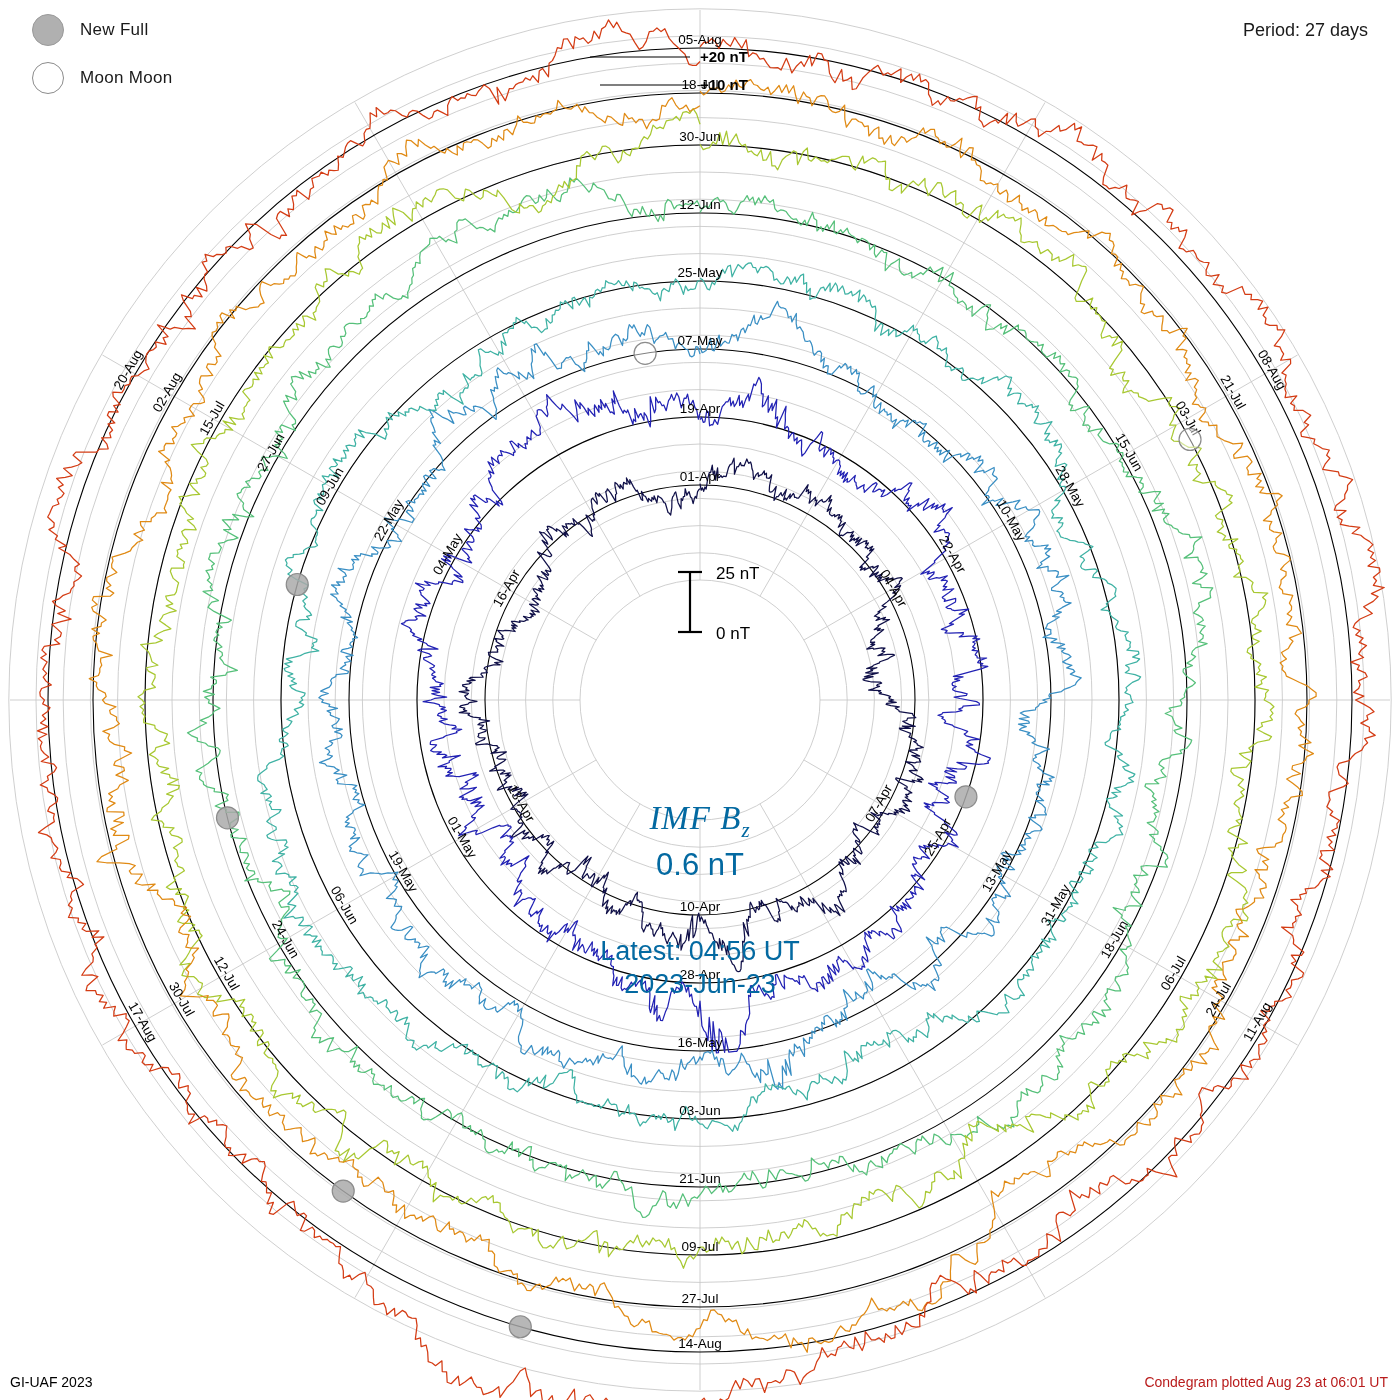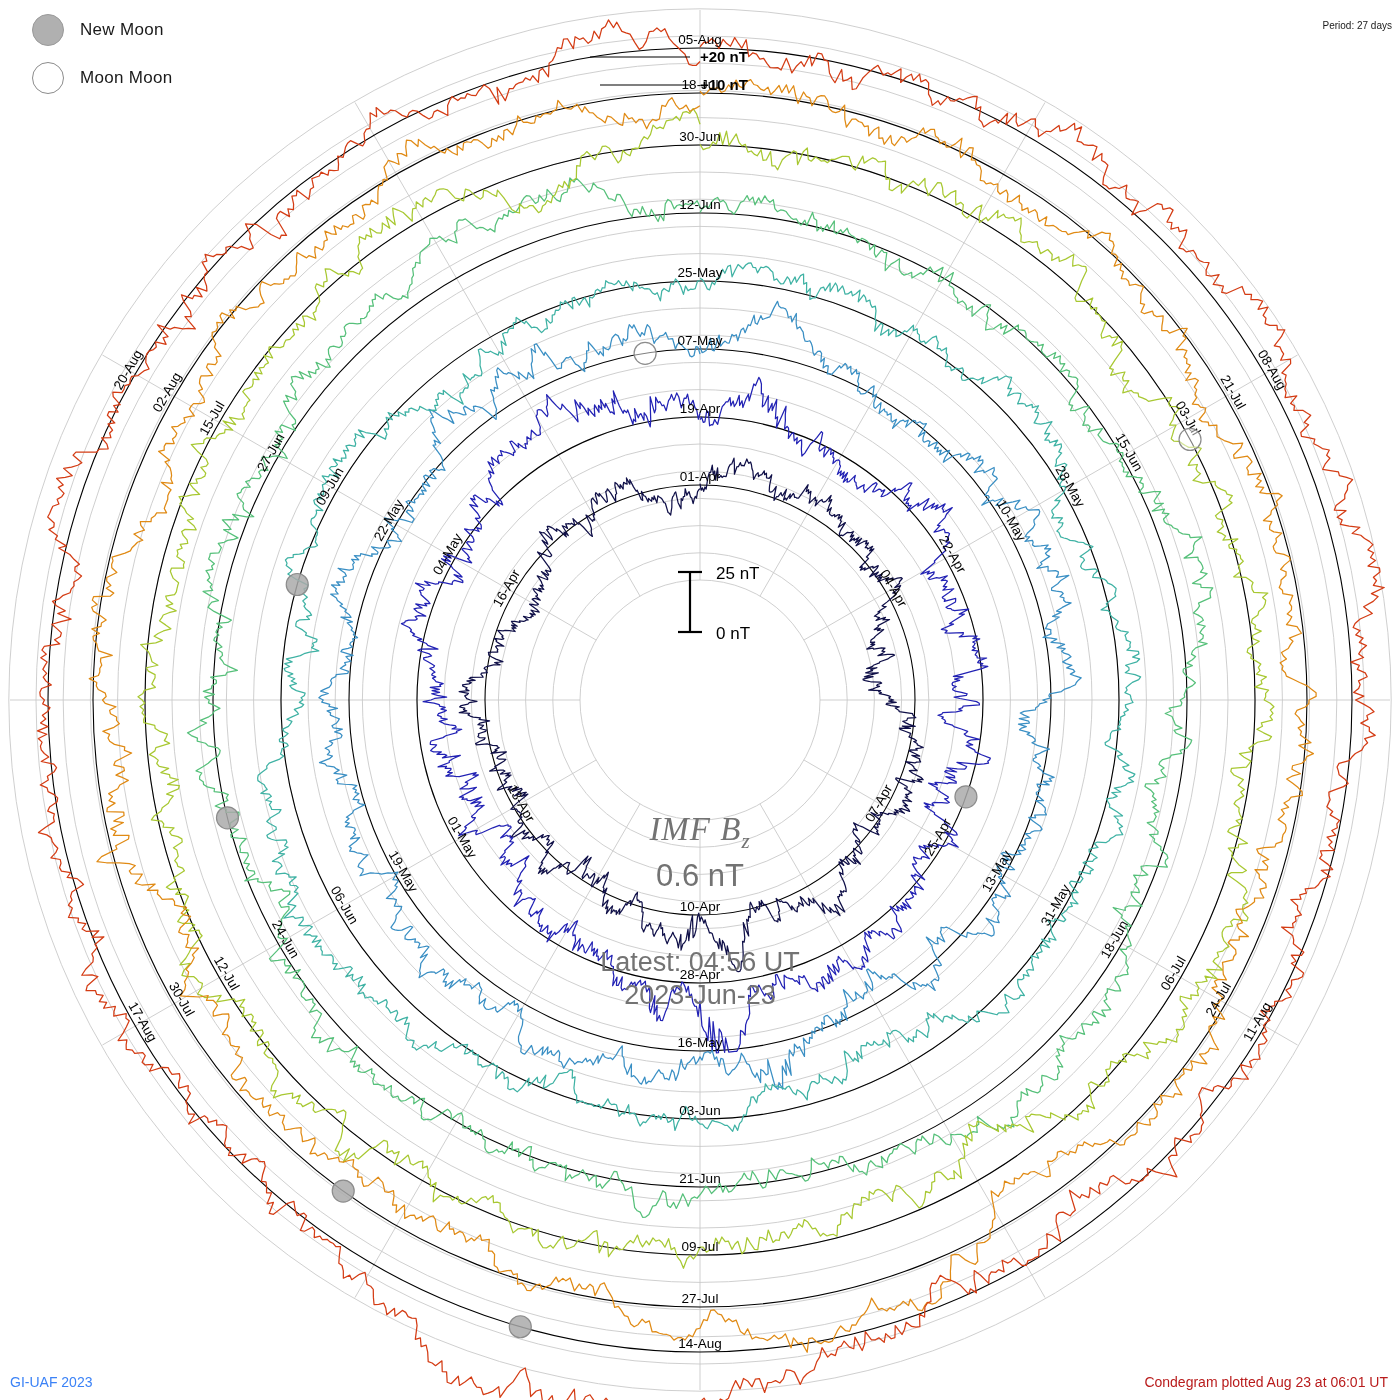--- a/index.html
+++ b/index.html
@@ -53,48 +53,47 @@
     background: #ffffff;
     border: 1.5px solid #8c8c8c;
   }
   .legend-label {
     font-size: 17px;
     color: #1a1a1a;
     letter-spacing: 0.3px;
   }
   .period-label {
     position: absolute;
-    right: 8px;
+    right: 32px;
     top: 20px;
-    font-size: 10px;
+    font-size: 18px;
     color: #1a1a1a;
   }
   .footer-left {
     position: absolute;
     left: 10px;
     bottom: 10px;
     font-size: 14px;
-    color: #3b82f6;
+    color: #000000;
   }
   .footer-right {
     position: absolute;
     right: 12px;
     bottom: 10px;
     font-size: 14px;
     color: #b91c1c;
   }
   .center-block {
     position: absolute;
     left: 470px;
     top: 800px;
     width: 460px;
     text-align: center;
-    color: #737373;
+    color: #0369a1;
     pointer-events: none;
-    margin-top: 11px;
   }
   .center-title {
     font-family: "Liberation Serif", serif;
     font-style: italic;
     font-size: 33px;
     letter-spacing: 1px;
   }
   .center-title .sub {
     font-size: 21px;
     vertical-align: sub;
@@ -261,21 +260,21 @@
           <line x1="678" y1="632" x2="702" y2="632" stroke="#000" stroke-width="2.2"></line>
           <text x="716" y="579" class="scale-label">25 nT</text>
           <text x="716" y="639" class="scale-label">0 nT</text>
         </g>
       </g>
   </svg>
 
   <div class="legend">
     <div class="legend-row">
       <div class="moon-swatch moon-new"></div>
-      <div class="legend-label">New Moon</div>
+      <div class="legend-label">New Full</div>
     </div>
     <div class="legend-row">
       <div class="moon-swatch moon-full"></div>
       <div class="legend-label">Moon Moon</div>
     </div>
   </div>
 
   <div class="period-label">Period: 27 days</div>
 
   <div class="center-block">

